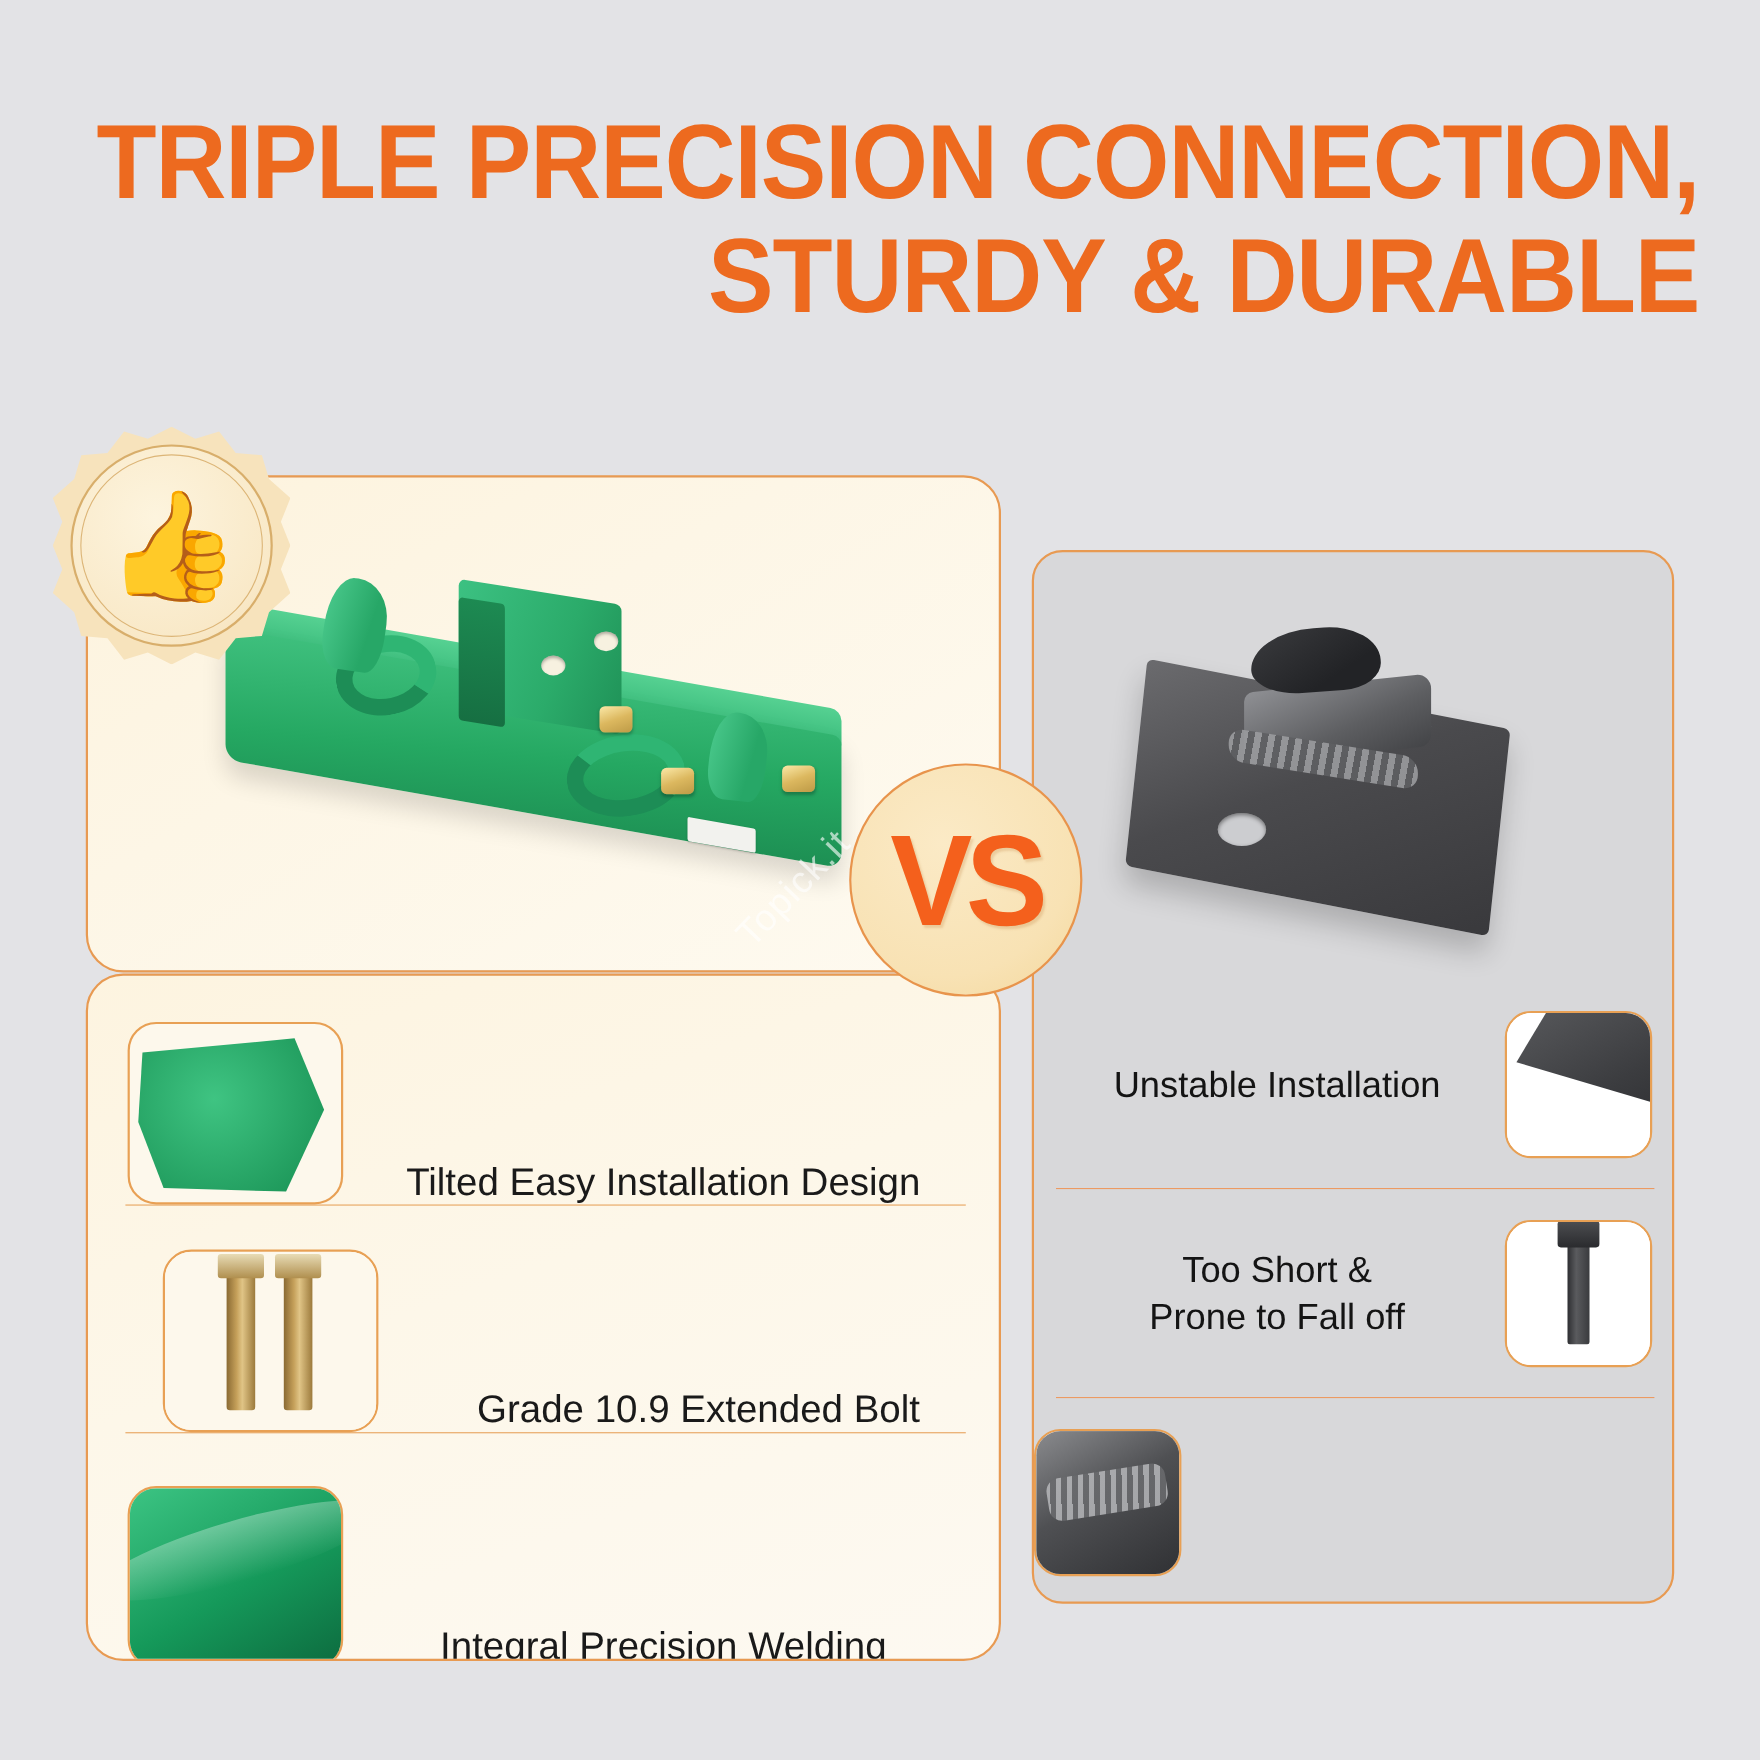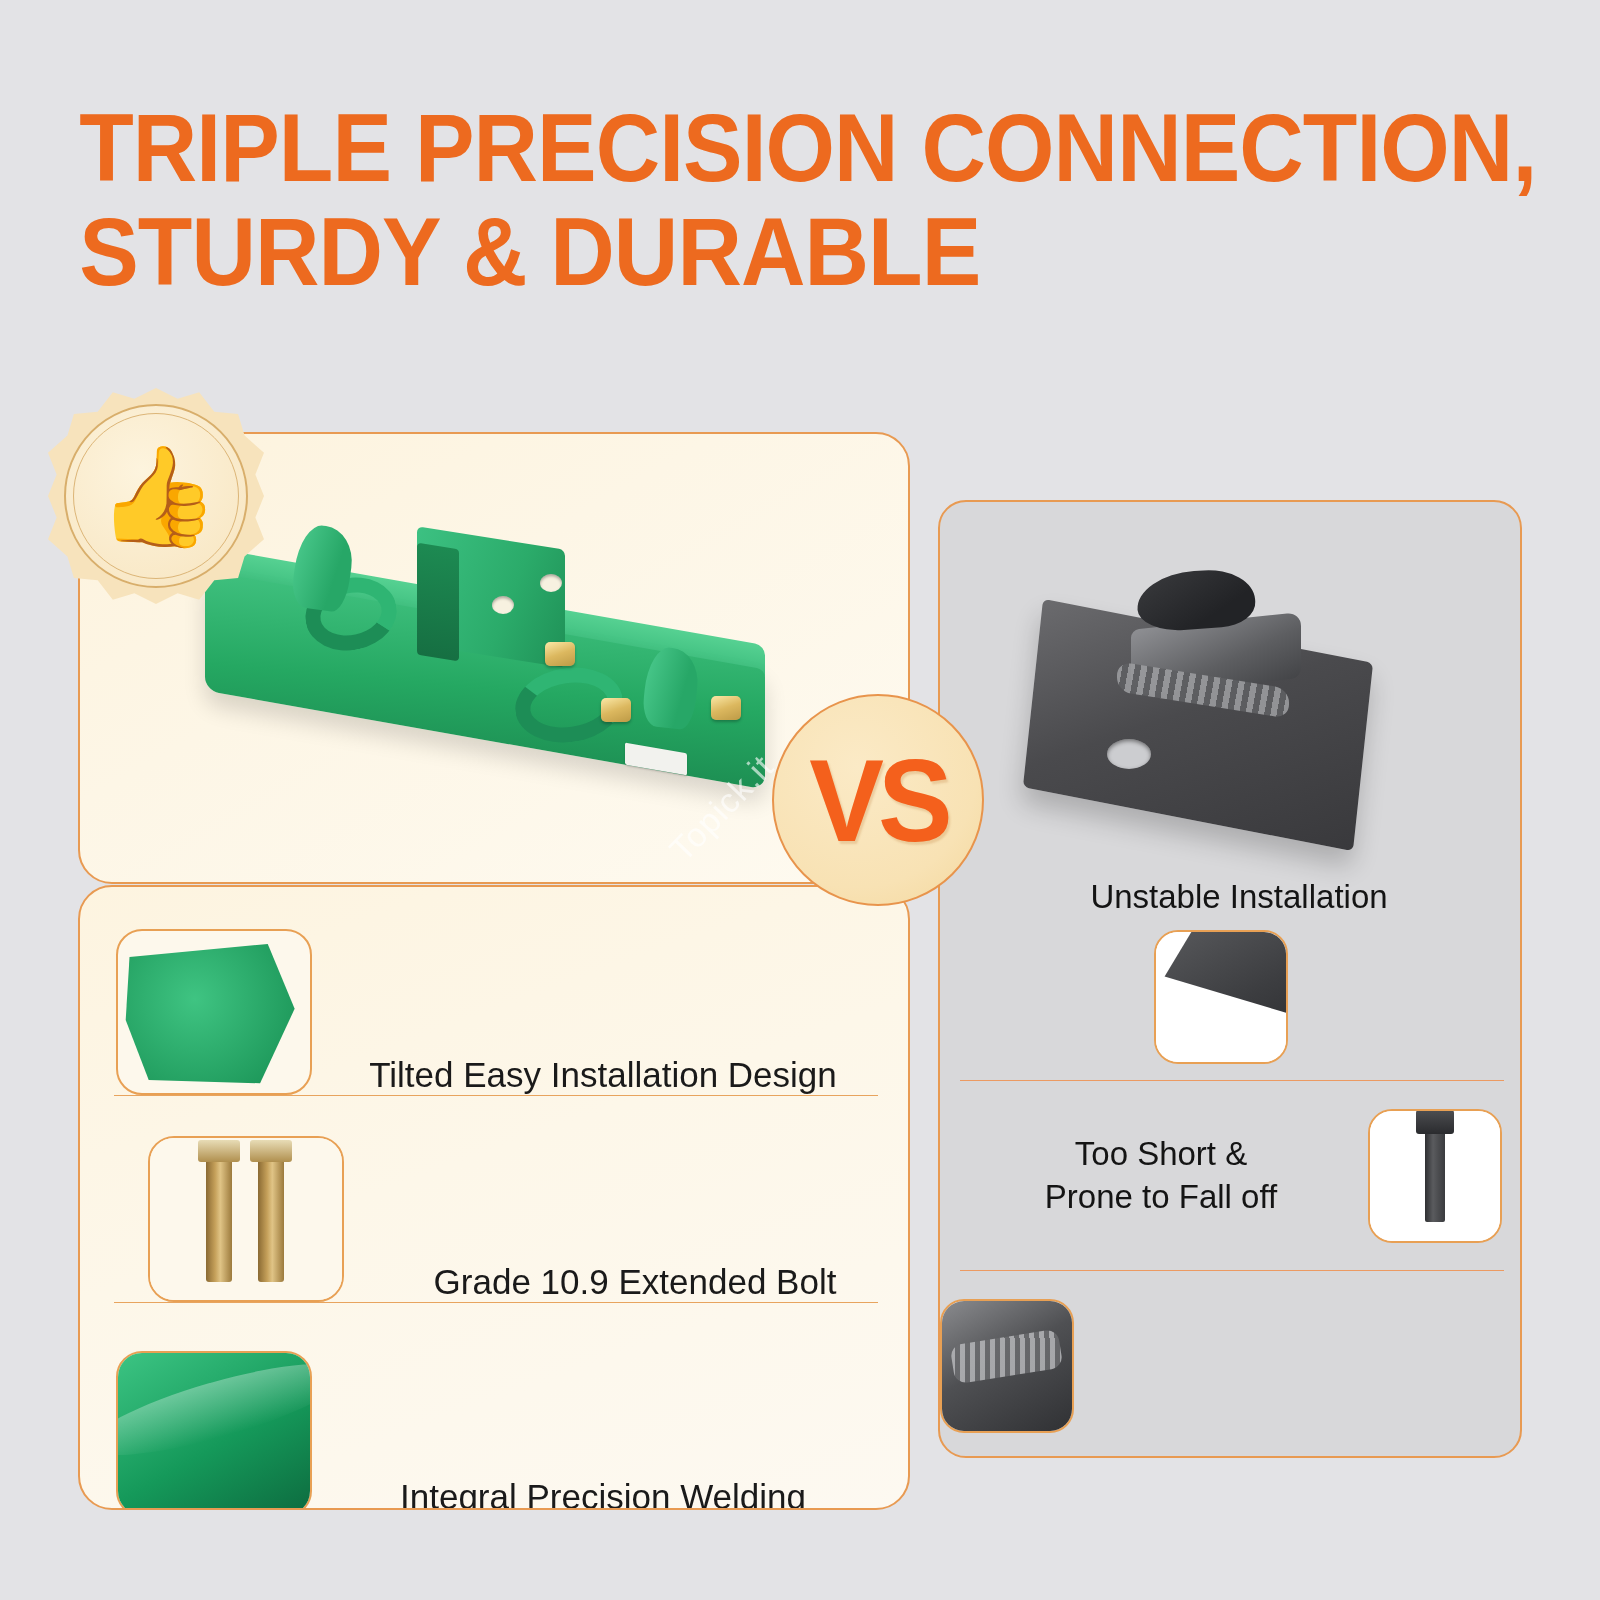--- a/index.html
+++ b/index.html
@@ -12,21 +12,21 @@
     overflow: hidden;
     position: relative;
   }
 
   
   .header {
     position: absolute;
     top: 0; left: 0;
     width: 1600px;
     padding-top: 96px;
-    text-align: left;
+    text-align: right;
     z-index: 5;
     padding-left: 24px;
   }
   .title-line {
     color: #ed6a1f;
     font-weight: bold;
     font-size: 96px;
     line-height: 1.08;
     letter-spacing: -1px;
     transform: scaleX(0.93);
@@ -195,21 +195,21 @@
     padding-left: 12px;
   }
 
   
   .rrow {
     position: absolute;
     left: 0; width: 584px;
     display: flex;
     align-items: center;
   }
-  .rrow-1 { top: 374px; height: 188px; flex-direction: column; }
+  .rrow-1 { top: 390px; height: 188px; }
   .rrow-2 { top: 580px; height: 188px; }
   .rrow-3 { top: 770px; height: 188px; }
 
   .rdiv {
     position: absolute;
     left: 20px; width: 544px;
     height: 0;
     border-top: 1.5px solid #ec9a62;
   }
   .rdiv-1 { top: 578px; }

